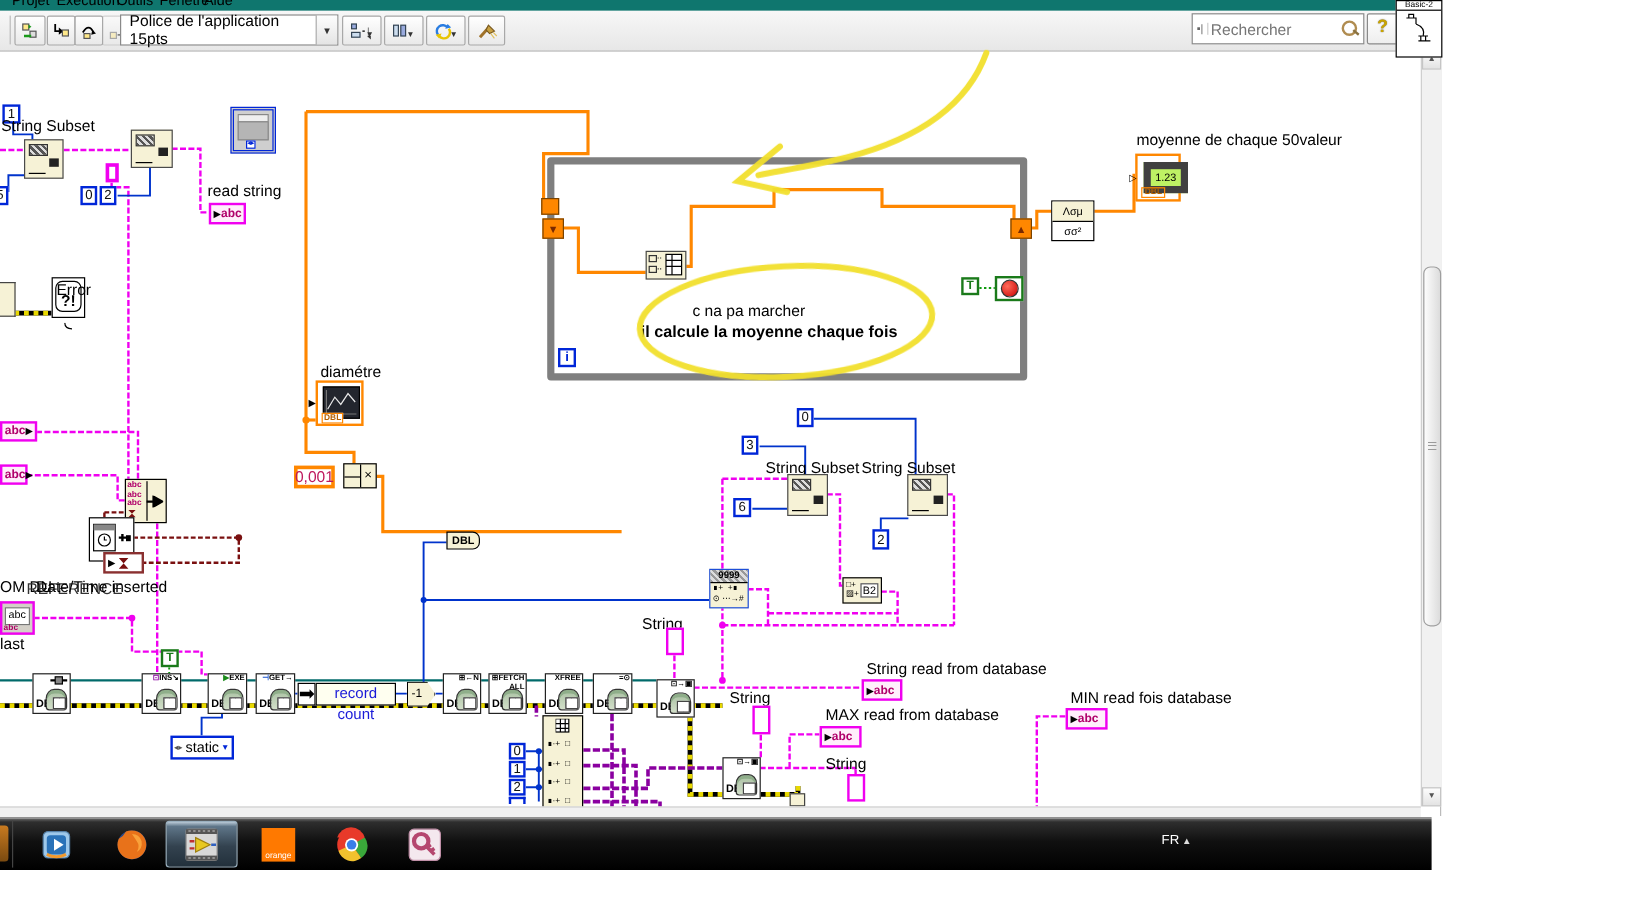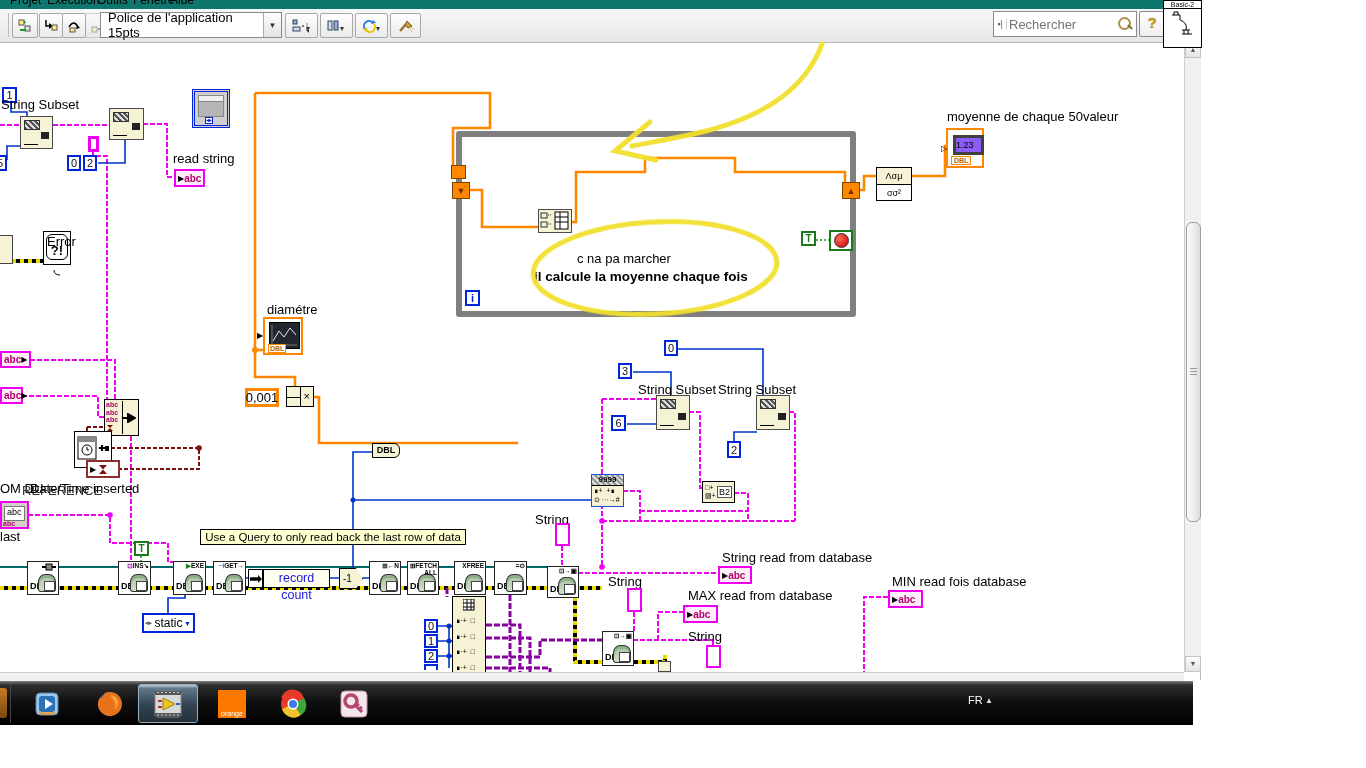--- a/index.html
+++ b/index.html
@@ -29,21 +29,21 @@
   .viicon{position:absolute;left:1163px;top:0;width:37px;height:46px;background:#fff;border:1px solid #000;z-index:9;}
   .viicon .nm{display:block;font-size:7px;text-align:center;border-bottom:1px solid #000;overflow:hidden;white-space:nowrap;}
   
   .diagram{position:absolute;left:0;top:0;width:1200px;height:680px;}
   svg.wires{position:absolute;left:0;top:0;z-index:1;pointer-events:none;}
   .lbl{position:absolute;font-size:13px;color:#000;white-space:nowrap;z-index:3;}
   .node{position:absolute;z-index:3;box-sizing:border-box;}
   .nconst{position:absolute;z-index:3;box-sizing:border-box;border:2px solid #0026d8;background:#fff;
           font-size:11px;color:#111;display:flex;align-items:center;justify-content:center;}
   .oconst{position:absolute;z-index:3;box-sizing:border-box;border:3px solid #ff8700;background:#fff;
-          font-size:13px;color:#000000;display:flex;align-items:center;justify-content:center;}
+          font-size:13px;color:#be185d;display:flex;align-items:center;justify-content:center;}
   .sconst{position:absolute;z-index:3;box-sizing:border-box;border:2px solid #f000f0;background:#fff;}
   .abcind{position:absolute;z-index:3;box-sizing:border-box;border:2px solid #f000f0;background:#ffeffb;
           display:flex;align-items:center;padding-left:2px;}
   .abcind .tri{font-size:8px;color:#000;}
   .abcind .t{font-size:10px;font-weight:bold;color:#b0006a;letter-spacing:0;}
   .strnode{background:#f6f2d6;border:1px solid #4a4a4a;}
   .strnode .chk{position:absolute;left:3px;top:3px;width:14px;height:8px;border:1px solid #333;
        background:repeating-linear-gradient(45deg,#555 0 2px,#ddd 2px 4px);}
   .strnode .chk2{position:absolute;right:3px;bottom:9px;width:8px;height:7px;background:#222;}
   .strnode .rul{position:absolute;left:3px;bottom:3px;width:14px;height:0;border-top:1px solid #000;}
@@ -277,21 +277,21 @@
     <div class="nconst" style="left:465px;top:290px;width:15px;height:16px;color:#0026d8;font-weight:bold">
           <span>i</span>
         </div>
 
     <div class="node" style="left:876px;top:167px;width:36px;height:34px;border:1px solid #000;background:#fff;font-size:9px;text-align:center">
       <div style="background:#f6f2d6;border-bottom:1px solid #000;height:16px;line-height:16px">Λσμ</div>
       <div style="height:16px;line-height:16px">σσ²</div>
     </div>
     <div class="lbl" style="left:947px;top:109px">moyenne de chaque 50valeur</div>
     <div class="node" style="left:946px;top:128px;width:38px;height:40px;border:2px solid #ff8700;background:#fff">
-      <div style="position:absolute;left:5px;top:5px;width:25px;height:14px;border:3px solid #404040;background:#8b5cf6;font-size:9px;text-align:left;line-height:14px">1.23</div>
+      <div style="position:absolute;left:5px;top:5px;width:25px;height:14px;border:6px solid #404040;background:#bef264;font-size:9px;text-align:center;line-height:14px">1.23</div>
       <div style="position:absolute;left:3px;bottom:1px;font-size:7px;font-weight:bold;color:#b45f00;border:1px solid #ff8700;padding:0 2px">DBL</div>
       <span style="position:absolute;left:-7px;top:14px;font-size:8px">▷</span>
     </div>
 
     <div class="nconst" style="left:2px;top:87px;width:15px;height:16px">
           <span>1</span>
         </div>
     <div class="lbl" style="left:1px;top:97px">String Subset</div>
     <div class="node strnode" style="left:20px;top:116px;width:33px;height:33px">
           <i class="chk"></i>
@@ -434,21 +434,20 @@
     <div class="node" style="left:702px;top:481px;width:33px;height:22px;border:1px solid #000;background:#f6f2d6">
       <div style="position:absolute;left:2px;top:2px;font-size:7px;line-height:8px">□+<br>▨+</div>
       <div style="position:absolute;right:2px;top:4px;font-size:9px;border:1px solid #555;padding:0 1px;background:#fff">B2</div>
     </div>
 
     <div class="node" style="left:591px;top:474px;width:33px;height:33px;border:1px solid #1d4ed8;background:#f6f2d6">
       <div style="background:repeating-linear-gradient(45deg,#999 0 2px,#ddd 2px 4px);border-bottom:1px solid #000;font-size:8px;font-weight:bold;text-align:center;height:10px;line-height:10px">9999</div>
       <div style="font-size:7px;line-height:9px;padding-left:2px">∎+ &nbsp;+∎<br>⊙ ⋯→#</div>
     </div>
 
-    <div class="lbl" style="left:200px;top:529px;width:264px;height:14px;background:#ffffd0;border:1px solid #000;font-size:11.5px;text-align:center;line-height:14px">Use a Query to only read back the last row of data</div>
 
     <div class="node dbnode" style="left:27px;top:561px;width:32px;height:34px">
       <div class="banner"><svg width="16" height="8">
               <path d="M1,4 h4 M11,4 h4" stroke="#000" stroke-width="2"></path>
               <rect x="5" y="1" width="6" height="6" fill="#888" stroke="#000"></rect>
             </svg></div>
       <span class="dbtxt">DB</span>
           <i class="cyl"></i>
           <i class="grid"></i>
     </div>

